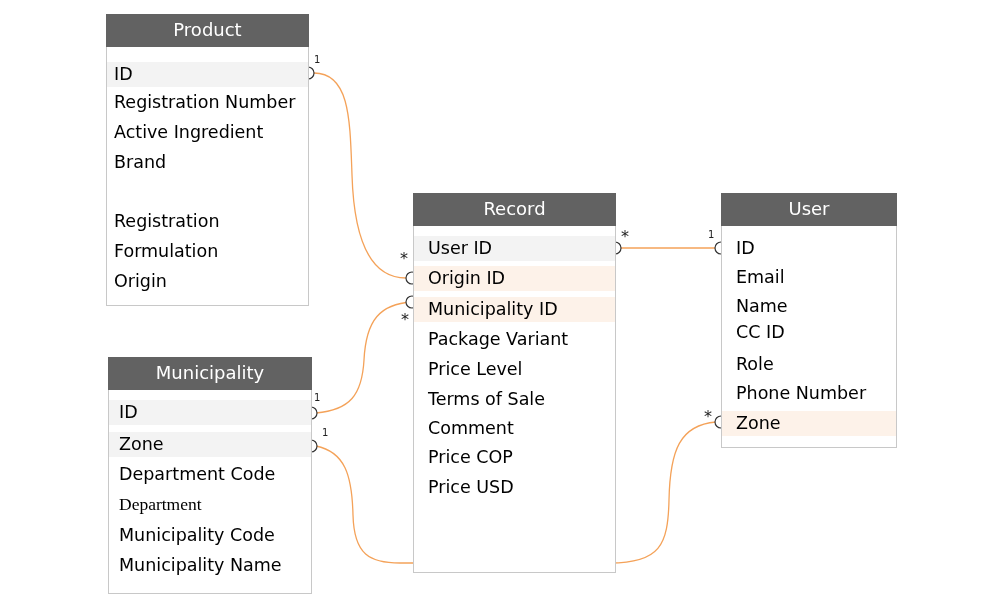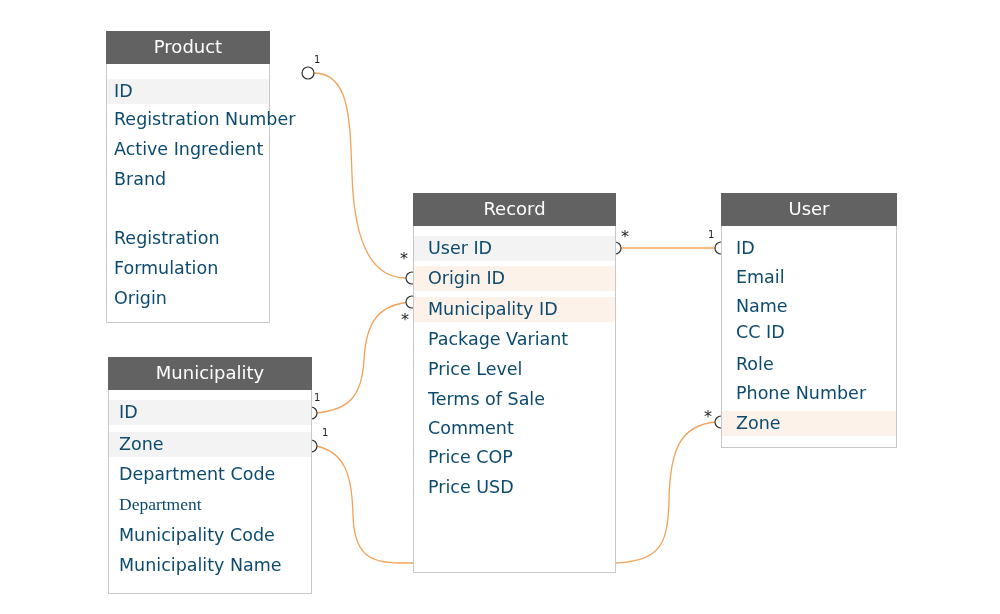--- a/index.html
+++ b/index.html
@@ -2,21 +2,21 @@
 <html><head>
 <meta charset="utf-8">
 <style>
   html, body { margin:0; padding:0; background:#ffffff; }
   body { width:1000px; height:614px; position:relative; overflow:hidden;
          font-family:"DejaVu Sans", sans-serif; color:#555555; }
   .entity { position:absolute; background:#ffffff; border:1px solid #c8c8c8; box-sizing:border-box; }
   .entity-header { background:#626262; color:#ffffff; text-align:center; font-size:18px;
                    height:33px; line-height:32px; margin:-1px -1px 0 -1px; }
   .field { position:absolute; left:0; right:0; height:25px; line-height:25px;
-           font-size:17.5px; color:#0c4a6e; padding-left:7px; white-space:nowrap; }
+           font-size:17.5px; color:#000000; padding-left:7px; white-space:nowrap; }
   .field.key { background:#f3f3f3; }
   .field.fk { background:#fdf2e9; }
   svg.links { position:absolute; left:0; top:0; }
   .card { position:absolute; font-size:10px; color:#222; line-height:10px; }
   .card.many { font-size:16px; line-height:14px; }
 </style>
 </head>
 <body>
 
 <svg class="links" width="1000" height="614">
@@ -37,21 +37,21 @@
 
 <span class="card" style="left:314px;top:55px;">1</span>
 <span class="card many" style="left:400px;top:252px;">*</span>
 <span class="card" style="left:314px;top:393px;">1</span>
 <span class="card many" style="left:401px;top:313px;">*</span>
 <span class="card many" style="left:621px;top:230px;">*</span>
 <span class="card" style="left:708px;top:230px;">1</span>
 <span class="card" style="left:322px;top:428px;">1</span>
 <span class="card many" style="left:704px;top:410px;">*</span>
 
-<div class="entity" style="left:106px;top:31px;width:164px;height:292px;">
+<div class="entity" style="left:106px;top:14px;width:203px;height:292px;">
   <div class="entity-header">Product</div>
   <div class="field key" style="top:47px;">ID</div>
   <div class="field" style="top:75px;">Registration Number</div>
   <div class="field" style="top:105px;">Active Ingredient</div>
   <div class="field" style="top:135px;">Brand</div>
   <div class="field" style="top:194px;">Registration</div>
   <div class="field" style="top:224px;">Formulation</div>
   <div class="field" style="top:254px;">Origin</div>
 </div>
 

